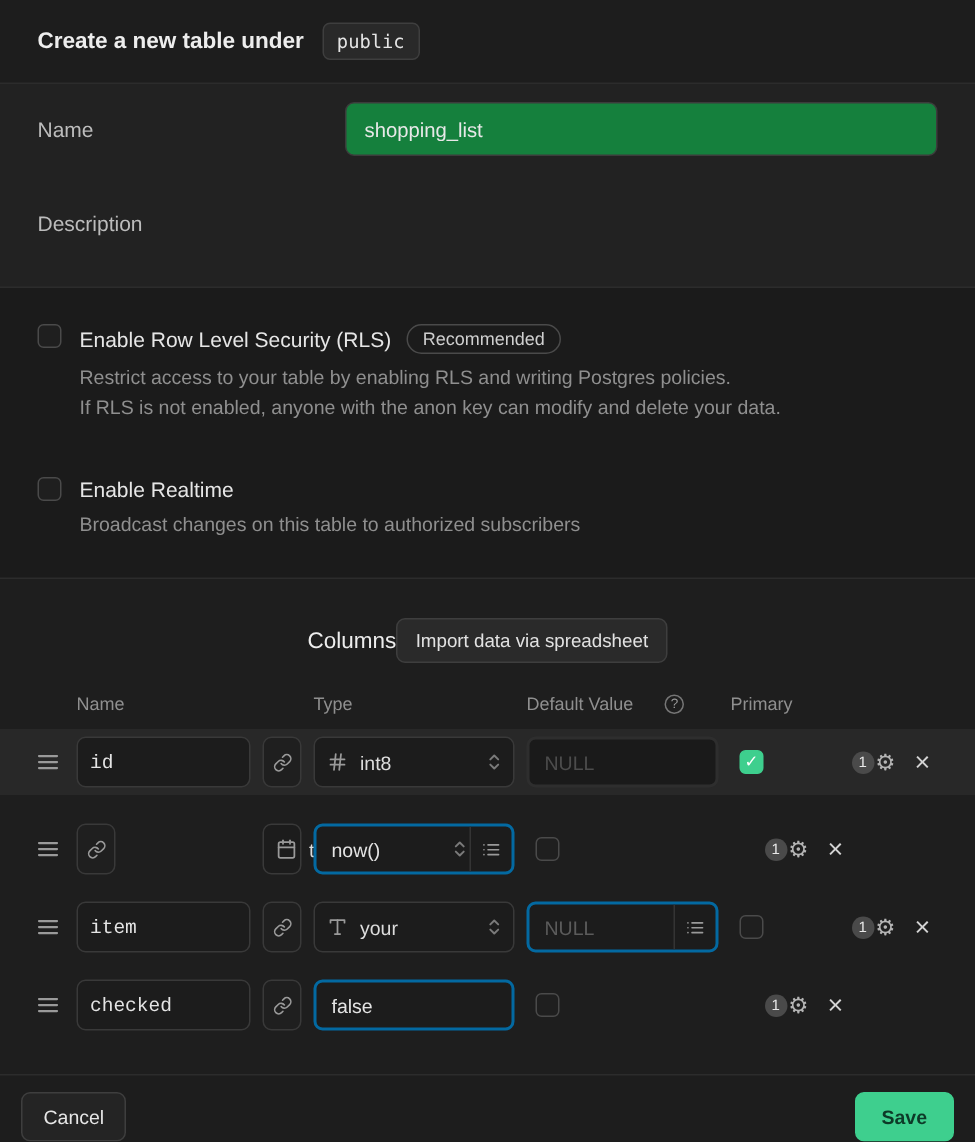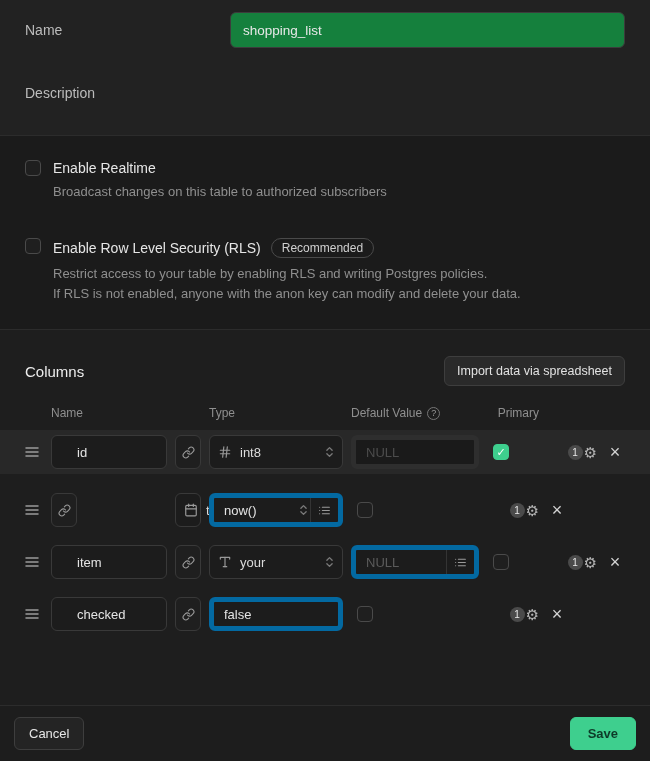--- a/index.html
+++ b/index.html
@@ -29,43 +29,43 @@
   .checkbox.checked { background:var(--brand); border-color:var(--brand); color:#ffffff; }
   .toggle-body { min-width:0; }
   .toggle-title-row { display:flex; align-items:center; gap:10px; }
   .toggle-label { font-size:14px; color:#e6e6e6; }
   .pill-badge { font-size:12px; color:#cfcfcf; border:1px solid #4a4a4a; border-radius:999px; padding:2px 10px; }
   .toggle-desc { margin-top:6px; font-size:13px; line-height:20px; color:#8f8f8f; }
   .toggle-desc div { }
 
   
   .columns-section { flex:1; background:#1e1e1e; padding:26px 0 16px; }
-  .columns-head { display:flex; align-items:center; justify-content:space-between; padding:0 25px; }
+  .columns-head { display:flex; align-items:center; justify-content:center; padding:0 25px; }
   .columns-title { font-size:15px; font-weight:400; color:#ededed; }
   .import-btn { height:30px; padding:0 12px; background:#2a2a2a; border:1px solid #3e3e3e; border-radius:6px; color:#e2e2e2; font-size:12.5px; font-family:inherit; cursor:pointer; }
 
   .col-grid { display:grid; grid-template-columns:18px 116px 26px 134px 128px 52px 50px 20px; column-gap:8px; align-items:center; padding:0 25px; }
   .col-headers { margin-top:20px; margin-bottom:10px; font-size:12px; color:#8f8f8f; }
   .h-name { grid-column:2; }
   .h-type { grid-column:4; }
-  .h-default { grid-column:5; display:flex; align-items:center; gap:5px; }
-  .h-primary { grid-column:6;text-align:right; }
+  .h-default { grid-column:5; display:flex; align-items:center; gap:21px; }
+  .h-primary { grid-column:6; }
   .help-circle { width:13px; height:13px; border:1px solid #767676; border-radius:50%; display:inline-flex; align-items:center; justify-content:center; font-size:9px; color:#9a9a9a; }
 
   .col-row { padding:5px 25px; margin-bottom:8px; }
   .col-row.highlight { background:#282828; margin-bottom:14px; }
   .drag-handle { color:#9a9a9a; display:flex; cursor:grab; }
-  .cell-input { width:100%; height:34px; background:#1c1c1c; border:1px solid #393939; border-radius:6px; padding:0 25px; color:#e4e4e4; font-size:13px; font-family:Liberation Sans, sans-serif; outline:none; }
+  .cell-input { width:100%; height:34px; background:#1c1c1c; border:1px solid #393939; border-radius:6px; padding:0 8px; color:#e4e4e4; font-size:13px; font-family:Liberation Mono, monospace; outline:none; }
   .cell-input::placeholder { color:#5b5b5b; }
   .link-btn { width:26px; height:34px; background:#1f1f1f; border:1px solid #393939; border-radius:6px; color:#9a9a9a; display:flex; align-items:center; justify-content:center; cursor:pointer; }
   .type-select { height:34px; background:#1c1c1c; border:1px solid #393939; border-radius:6px; display:flex; align-items:center; gap:8px; padding:0 8px; cursor:pointer; }
   .type-icon { color:#9a9a9a; display:flex; }
   .type-label { font-size:13px; color:#dcdcdc; white-space:nowrap; }
   .select-chevrons { margin-left:auto; color:#7a7a7a; display:flex; }
-  .default-field { height:34px; background:#1c1c1c; border:5px solid #0369a1; border-radius:6px; display:flex; align-items:center; overflow:hidden; }
+  .default-field { height:34px; background:#1c1c1c; border:2px solid #0369a1; border-radius:6px; display:flex; align-items:center; overflow:hidden; }
   .default-field input { flex:1; min-width:0; background:transparent; border:none; outline:none; padding:0 10px; color:#e4e4e4; font-size:13px; font-family:inherit; }
   .default-field input::placeholder { color:#5b5b5b; }
   .default-field.disabled { border-color:#2e2e2e; background:#1a1a1a; }
   .default-field.disabled input::placeholder { color:#4c4c4c; }
   .default-chevrons { color:#7a7a7a; display:flex; margin-right:2px; }
   .default-menu-btn { width:28px; align-self:stretch; border:none; border-left:1px solid #343434; background:transparent; color:#9a9a9a; display:flex; align-items:center; justify-content:center; cursor:pointer; }
   .primary-cell { justify-self:start; margin-left:6px; }
   .settings-cell { display:flex; align-items:center; justify-content:flex-end; gap:1px; }
   .settings-count { width:15px; height:15px; border-radius:50%; background:#4a4a4a; color:#e8e8e8; font-size:10px; display:flex; align-items:center; justify-content:center; }
   .gear { font-size:15px; color:#b4b4b4; cursor:pointer; line-height:1; }
@@ -74,56 +74,60 @@
   
   .dialog-footer { margin-top:auto; flex:none; height:56px; background:#1d1d1d; border-top:1px solid #2c2c2c; display:flex; align-items:center; justify-content:space-between; padding:0 14px; }
   .cancel-btn { background:#242424; border:1px solid #3e3e3e; border-radius:6px; padding:8px 14px; color:#e6e6e6; font-size:13px; font-family:inherit; cursor:pointer; }
   .save-btn { background:var(--brand); border:1px solid var(--brand); border-radius:6px; padding:8px 17px; color:#0d3a28; font-size:13px; font-weight:700; font-family:inherit; cursor:pointer; }
 </style>
 </head>
 <body>
 
 <div class="panel">
 
+  <header class="dialog-header">
+    <span class="dialog-title">Create a new table under</span>
+    <span class="schema-badge">public</span>
+  </header>
 
   <section class="form-section">
     <div class="form-row">
       <label class="field-label">Name</label>
       <input class="text-input" type="text" value="shopping_list" style="">
     </div>
     <div class="form-row">
       <label class="field-label">Description</label>
     </div>
   </section>
 
   <section class="toggles-section">
-    <div class="toggle-block">
-      <span class="checkbox">✓</span>
-      <div class="toggle-body">
-        <div class="toggle-title-row">
-          <span class="toggle-label">Enable Realtime</span>
-        </div>
-        <div class="toggle-desc">
-          <div>Broadcast changes on this table to authorized subscribers</div>
-        </div>
-      </div>
-    </div>
     <div class="toggle-block">
       <span class="checkbox">✓</span>
       <div class="toggle-body">
         <div class="toggle-title-row">
           <span class="toggle-label">Enable Row Level Security (RLS)</span>
           <span class="pill-badge">Recommended</span>
         </div>
         <div class="toggle-desc">
           <div>Restrict access to your table by enabling RLS and writing Postgres policies.</div>
           <div>If RLS is not enabled, anyone with the anon key can modify and delete your data.</div>
         </div>
       </div>
     </div>
+    <div class="toggle-block">
+      <span class="checkbox">✓</span>
+      <div class="toggle-body">
+        <div class="toggle-title-row">
+          <span class="toggle-label">Enable Realtime</span>
+        </div>
+        <div class="toggle-desc">
+          <div>Broadcast changes on this table to authorized subscribers</div>
+        </div>
+      </div>
+    </div>
   </section>
 
   <section class="columns-section">
     <div class="columns-head">
       <h2 class="columns-title">Columns</h2>
       <button class="import-btn">Import data via spreadsheet</button>
     </div>
 
     <div class="col-grid col-headers">
       <span class="h-name">Name</span>

